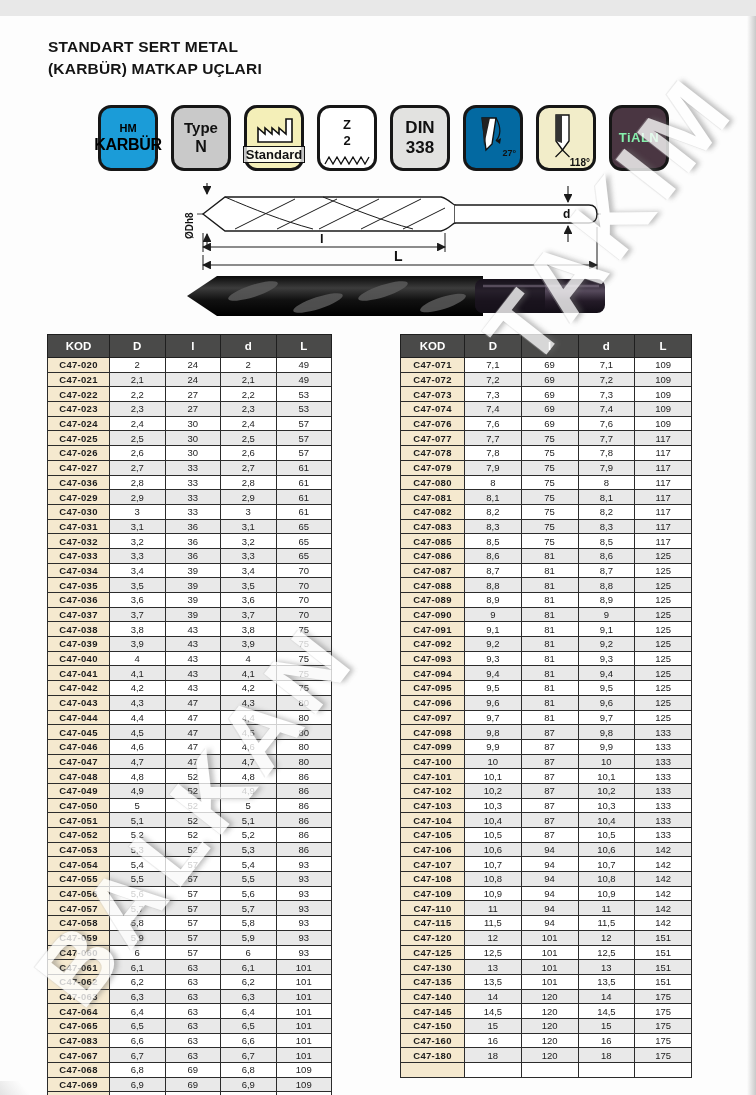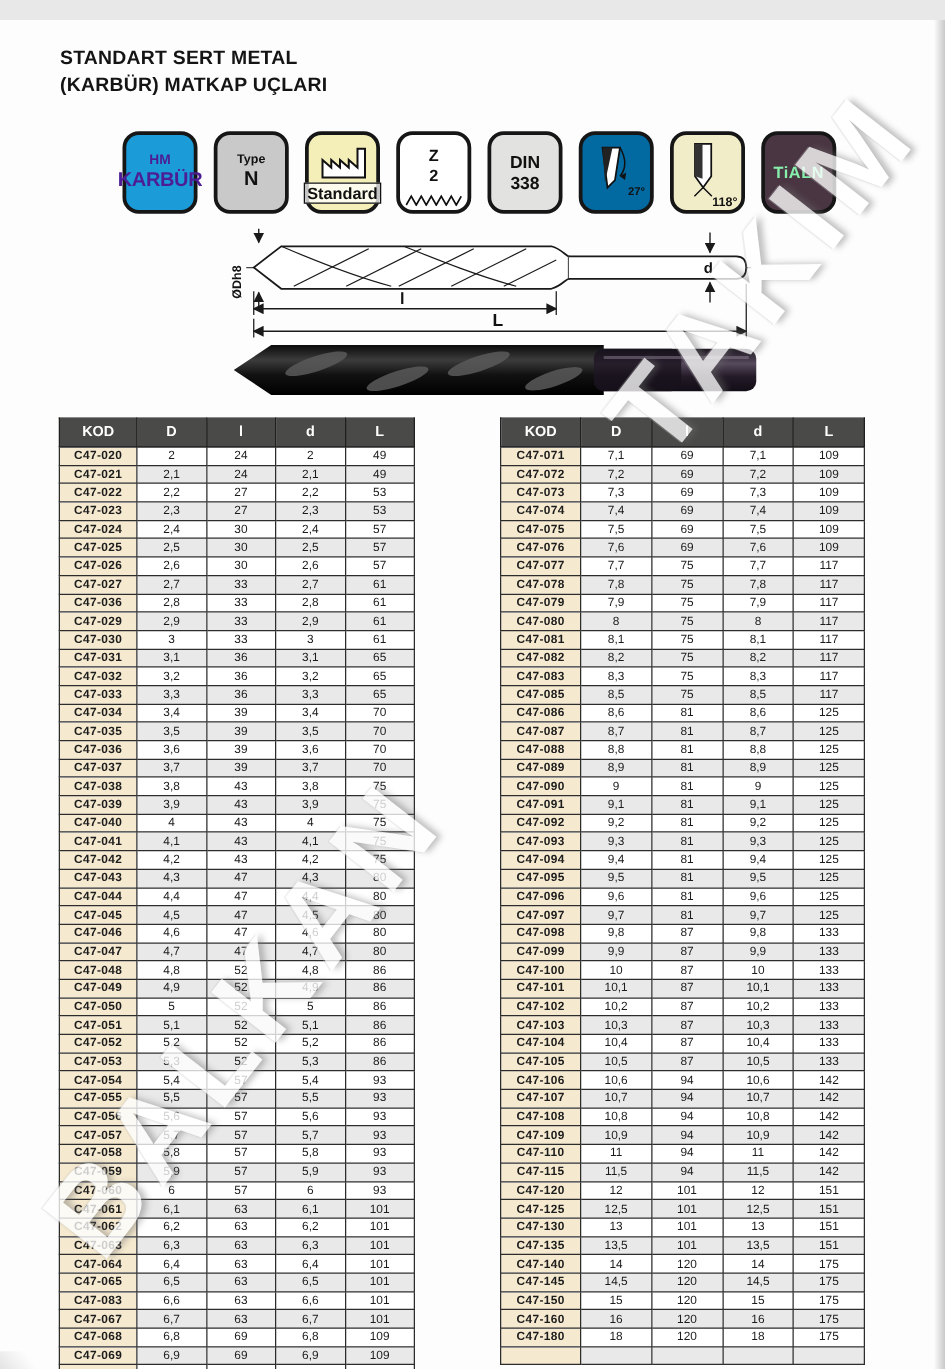--- a/index.html
+++ b/index.html
@@ -7,33 +7,33 @@
         font-family:"Liberation Sans",sans-serif;margin:16px auto;}
   .page-title{position:absolute;left:48px;top:20px;font-size:15.5px;font-weight:bold;
               color:#141414;line-height:1.45;letter-spacing:.2px;}
   
   .badges{position:absolute;left:98px;top:89px;display:flex;gap:13px;}
   .badge{width:60px;height:66px;border:3px solid #161616;border-radius:13px;box-sizing:border-box;
          display:flex;flex-direction:column;align-items:center;justify-content:center;
          font-weight:bold;position:relative;}
   .badge .l1{font-size:11px;line-height:1.2;}
   .badge .l2{font-size:11px;line-height:1.2;}
-  .b-hm{background:#1b9cd8;color:#4c1d95;}
+  .b-hm{background:#1b9cd8;color:#000000;}
   .b-hm .l2{font-size:16px;letter-spacing:-.3px;}
   .b-type{background:#c9c9c9;color:#111;}
-  .b-type .l1{font-size:10px;}
+  .b-type .l1{font-size:15px;}
   .b-type .l2{font-size:16px;}
   .b-std{background:#f4efb8;color:#111;justify-content:flex-end;padding-bottom:5px;}
   .b-std .std-label{font-size:13px;border:1px solid #111;padding:0 2px;background:rgba(255,255,255,.75);}
   .b-std svg{position:absolute;top:7px;left:8px;}
   .b-z{background:#ffffff;color:#111;justify-content:flex-start;padding-top:9px;}
   .b-z .l1,.b-z .l2{font-size:13px;}
   .b-z svg{position:absolute;bottom:3px;left:4px;}
   .b-din{background:#e2e2e0;color:#111;}
-  .b-din .l1,.b-din .l2{font-size:14px;}
+  .b-din .l1,.b-din .l2{font-size:17px;}
   .b-27{background:#0369a1;color:#111;}
   .b-27 .angle{position:absolute;right:4px;bottom:10px;font-size:9px;}
   .b-118{background:#f2edc9;color:#111;}
   .b-118 .angle{position:absolute;right:3px;bottom:0;font-size:10px;}
   .b-tialn{background:#4a3642;color:#86efac;}
   .b-tialn .l1{font-size:13px;letter-spacing:.5px;}
   
   .diagram{position:absolute;left:183px;top:165px;}
   .photo{position:absolute;left:183px;top:251px;}
   
@@ -613,27 +613,20 @@
           <td>109</td>
         </tr>
         <tr>
           <td>C47-074</td>
           <td>7,4</td>
           <td>69</td>
           <td>7,4</td>
           <td>109</td>
         </tr>
         <tr>
-          <td>C47-075</td>
-          <td>7,5</td>
-          <td>69</td>
-          <td>7,5</td>
-          <td>109</td>
-        </tr>
-        <tr>
           <td>C47-076</td>
           <td>7,6</td>
           <td>69</td>
           <td>7,6</td>
           <td>109</td>
         </tr>
         <tr>
           <td>C47-077</td>
           <td>7,7</td>
           <td>75</td>

